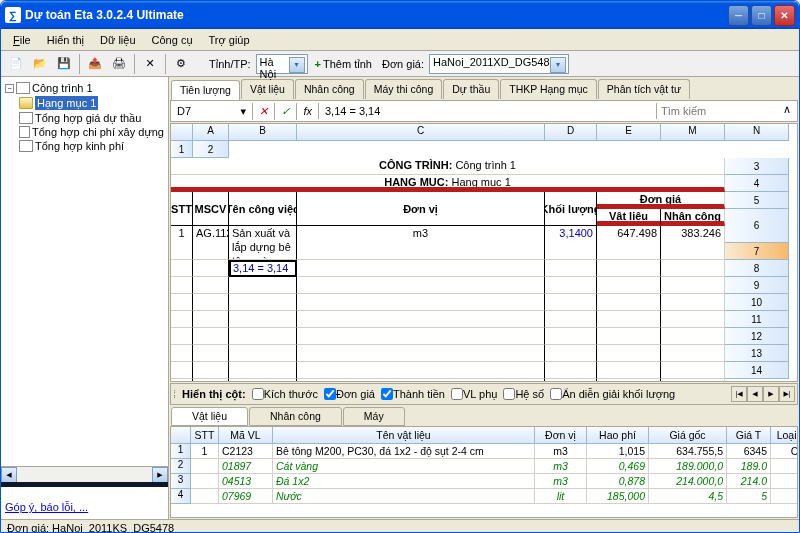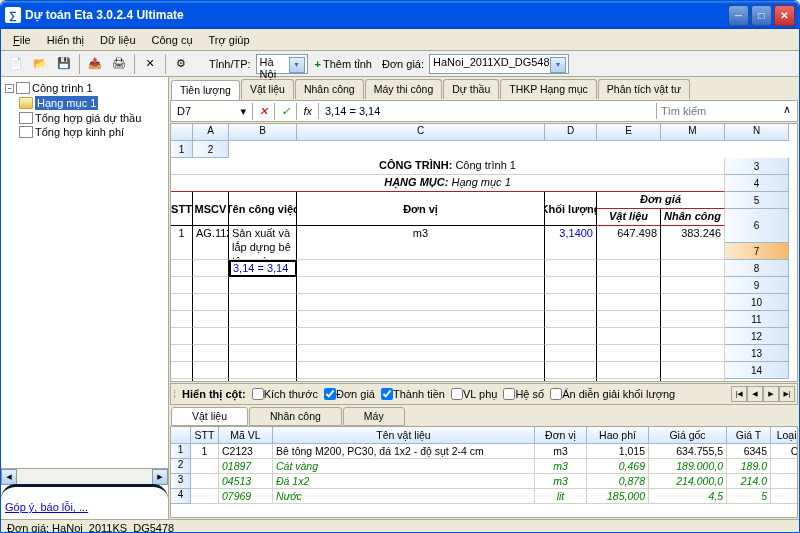--- a/index.html
+++ b/index.html
@@ -24,40 +24,40 @@
 .tree { flex: 1; padding: 4px 2px; overflow: auto; }
 .tree-node { display: flex; align-items: center; padding: 1px 2px; gap: 2px; cursor: pointer; white-space: nowrap; }
 .tree-node .expand { width: 9px; height: 9px; border: 1px solid #888; display: flex; align-items: center; justify-content: center; font-size: 7px; line-height: 7px; }
 .tree-node.selected span.label { background: #316ac5; color: white; padding: 1px 2px; }
 .tree-icon { width: 14px; height: 12px; display: inline-block; }
 .folder-icon { background: linear-gradient(#fdf6cc, #e7c54a); border: 1px solid #c0a040; border-radius: 1px; }
 .file-icon { background: white; border: 1px solid #888; position: relative; }
 .sidebar-hscroll { height: 16px; background: #ece9d8; border-top: 1px solid #aca899; display: flex; }
 .scroll-btn { width: 16px; height: 16px; background: linear-gradient(#e4f0fc, #b5d0ec); border: 1px solid #7f9db9; display: flex; align-items: center; justify-content: center; font-size: 7px; cursor: pointer; }
 .scroll-track { flex: 1; background: #f0f0ec; }
-.sidebar-bottom { border-top: 3px solid #0f172a; padding: 14px 4px 6px; border-radius: 15px; }
+.sidebar-bottom { border-top: 5px solid #0f172a; padding: 14px 4px 6px; }
 .link { color: #0000ee; text-decoration: underline; cursor: pointer; }
 .content { flex: 1; display: flex; flex-direction: column; overflow: hidden; }
 .tabs { height: 22px; display: flex; padding: 2px 2px 0 2px; background: #ece9d8; }
 .tab { padding: 3px 8px; border: 1px solid #aca899; border-bottom: none; background: #ece9d8; margin-right: 1px; cursor: pointer; border-radius: 3px 3px 0 0; white-space: nowrap; font-size: 10.5px; }
 .tab.active { background: white; font-weight: normal; position: relative; top: 1px; }
 .cell-ref-bar { height: 22px; background: white; display: flex; align-items: center; border: 1px solid #aca899; margin: 1px; }
 .cell-name { width: 82px; border-right: 1px solid #aca899; padding: 2px 6px; text-align: center; display:flex; justify-content:space-between; }
 .fx-btn { padding: 2px 6px; border-right: 1px solid #aca899; cursor: pointer; font-style: italic; }
 .fx-input { flex: 1; padding: 2px 6px; }
 .search-area { display: flex; align-items: flex-start; border-left: 1px solid #aca899; }
 .search-input { width: 120px; padding: 2px 4px; border: none; color: #aaa; }
 .spread-container { flex: 1; display: flex; flex-direction: column; border: 1px solid #aca899; margin: 0 1px; overflow: hidden; background: white; }
 .grid { display: grid; flex: 1; overflow: hidden; }
 .hdr { background: linear-gradient(#f7fbff, #d8e8fb); border-right: 1px solid #9eb6ce; border-bottom: 1px solid #9eb6ce; text-align: center; padding: 1px 0; font-size: 10px; }
 .rhdr { background: linear-gradient(to right, #f7fbff, #d8e8fb); border-right: 1px solid #9eb6ce; border-bottom: 1px solid #9eb6ce; text-align: center; padding: 0; font-size: 10px; display: flex; align-items: center; justify-content: center; }
 .rhdr.sel { background: linear-gradient(to right, #fbead0, #f7b96c); }
 .cell { border-right: 1px solid #d4d0c8; border-bottom: 1px solid #d4d0c8; padding: 1px 3px; overflow: hidden; white-space: nowrap; }
 .cell.thick-r { border-right: 1px solid #000; }
-.cell.thick-b { border-bottom: 1px solid #b91c1c; font-style: italic; }
+.cell.thick-b { border-bottom: 5px solid #b91c1c; }
 .cell.center { text-align: center; }
 .cell.right { text-align: right; }
 .title-cell { font-weight: bold; font-size: 13px; text-align: center; }
 .edit-cell { border: 2px solid #000 !important; color: #0000cc; padding: 0 2px; }
 .filter-bar { height: 22px; background: #ece9d8; border: 1px solid #aca899; margin: 1px; display: flex; align-items: center; padding: 0 2px; gap: 6px; }
 .chk { display: flex; align-items: center; gap: 0; cursor: pointer; white-space: nowrap; }
 .chk input { width: 12px; height: 12px; }
 .bottom-tabs { height: 20px; display: flex; padding: 1px 2px 0; background: #ece9d8; }
 .btab { padding: 2px 20px; border: 1px solid #aca899; background: #ece9d8; cursor: pointer; font-size: 10.5px; border-radius: 3px 3px 0 0; margin-right: 1px; }
 .btab.active { background: white; }
@@ -128,20 +128,24 @@
       <div class="tree-node selected" style="padding-left:16px">
         <span class="tree-icon folder-icon"></span>
         <span class="label">Hạng mục 1</span>
       </div>
       <div class="tree-node" style="padding-left:16px">
         <span class="tree-icon file-icon"></span>
         <span class="label">Tổng hợp giá dự thầu</span>
       </div>
       <div class="tree-node" style="padding-left:16px">
         <span class="tree-icon file-icon"></span>
+        <span class="label">Tổng hợp chi phí xây dựng</span>
+      </div>
+      <div class="tree-node" style="padding-left:16px">
+        <span class="tree-icon file-icon"></span>
         <span class="label">Tổng hợp kinh phí</span>
       </div>
     </div>
     <div class="sidebar-hscroll">
       <div class="scroll-btn">◀</div>
       <div class="scroll-track"></div>
       <div class="scroll-btn">▶</div>
     </div>
     <div class="sidebar-bottom">
       <span class="link">Góp ý, báo lỗi, ...</span>

